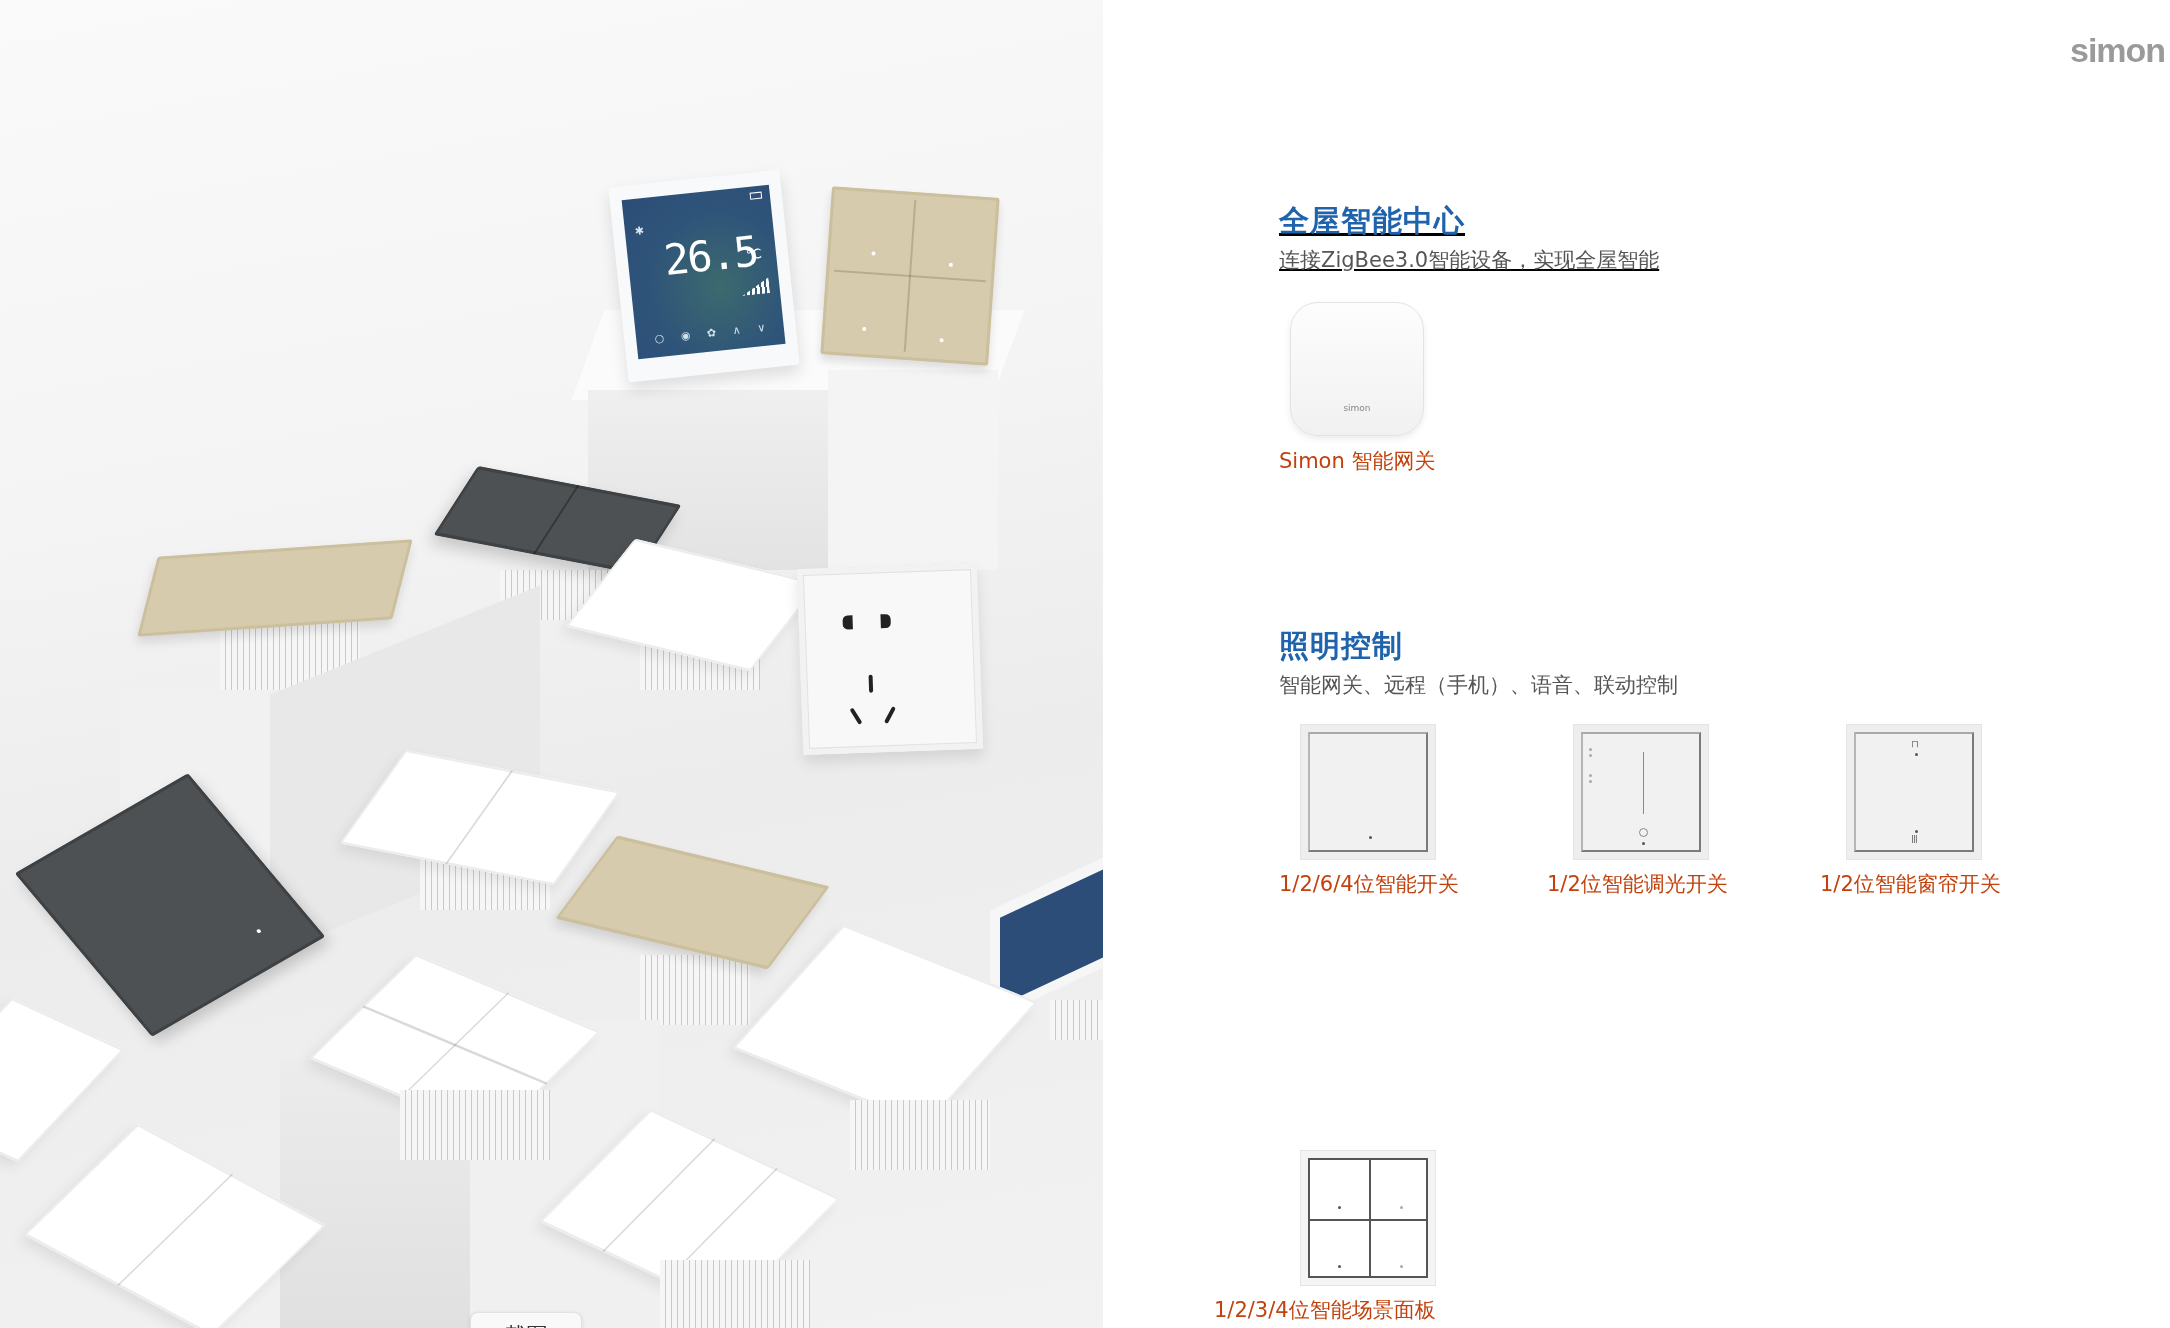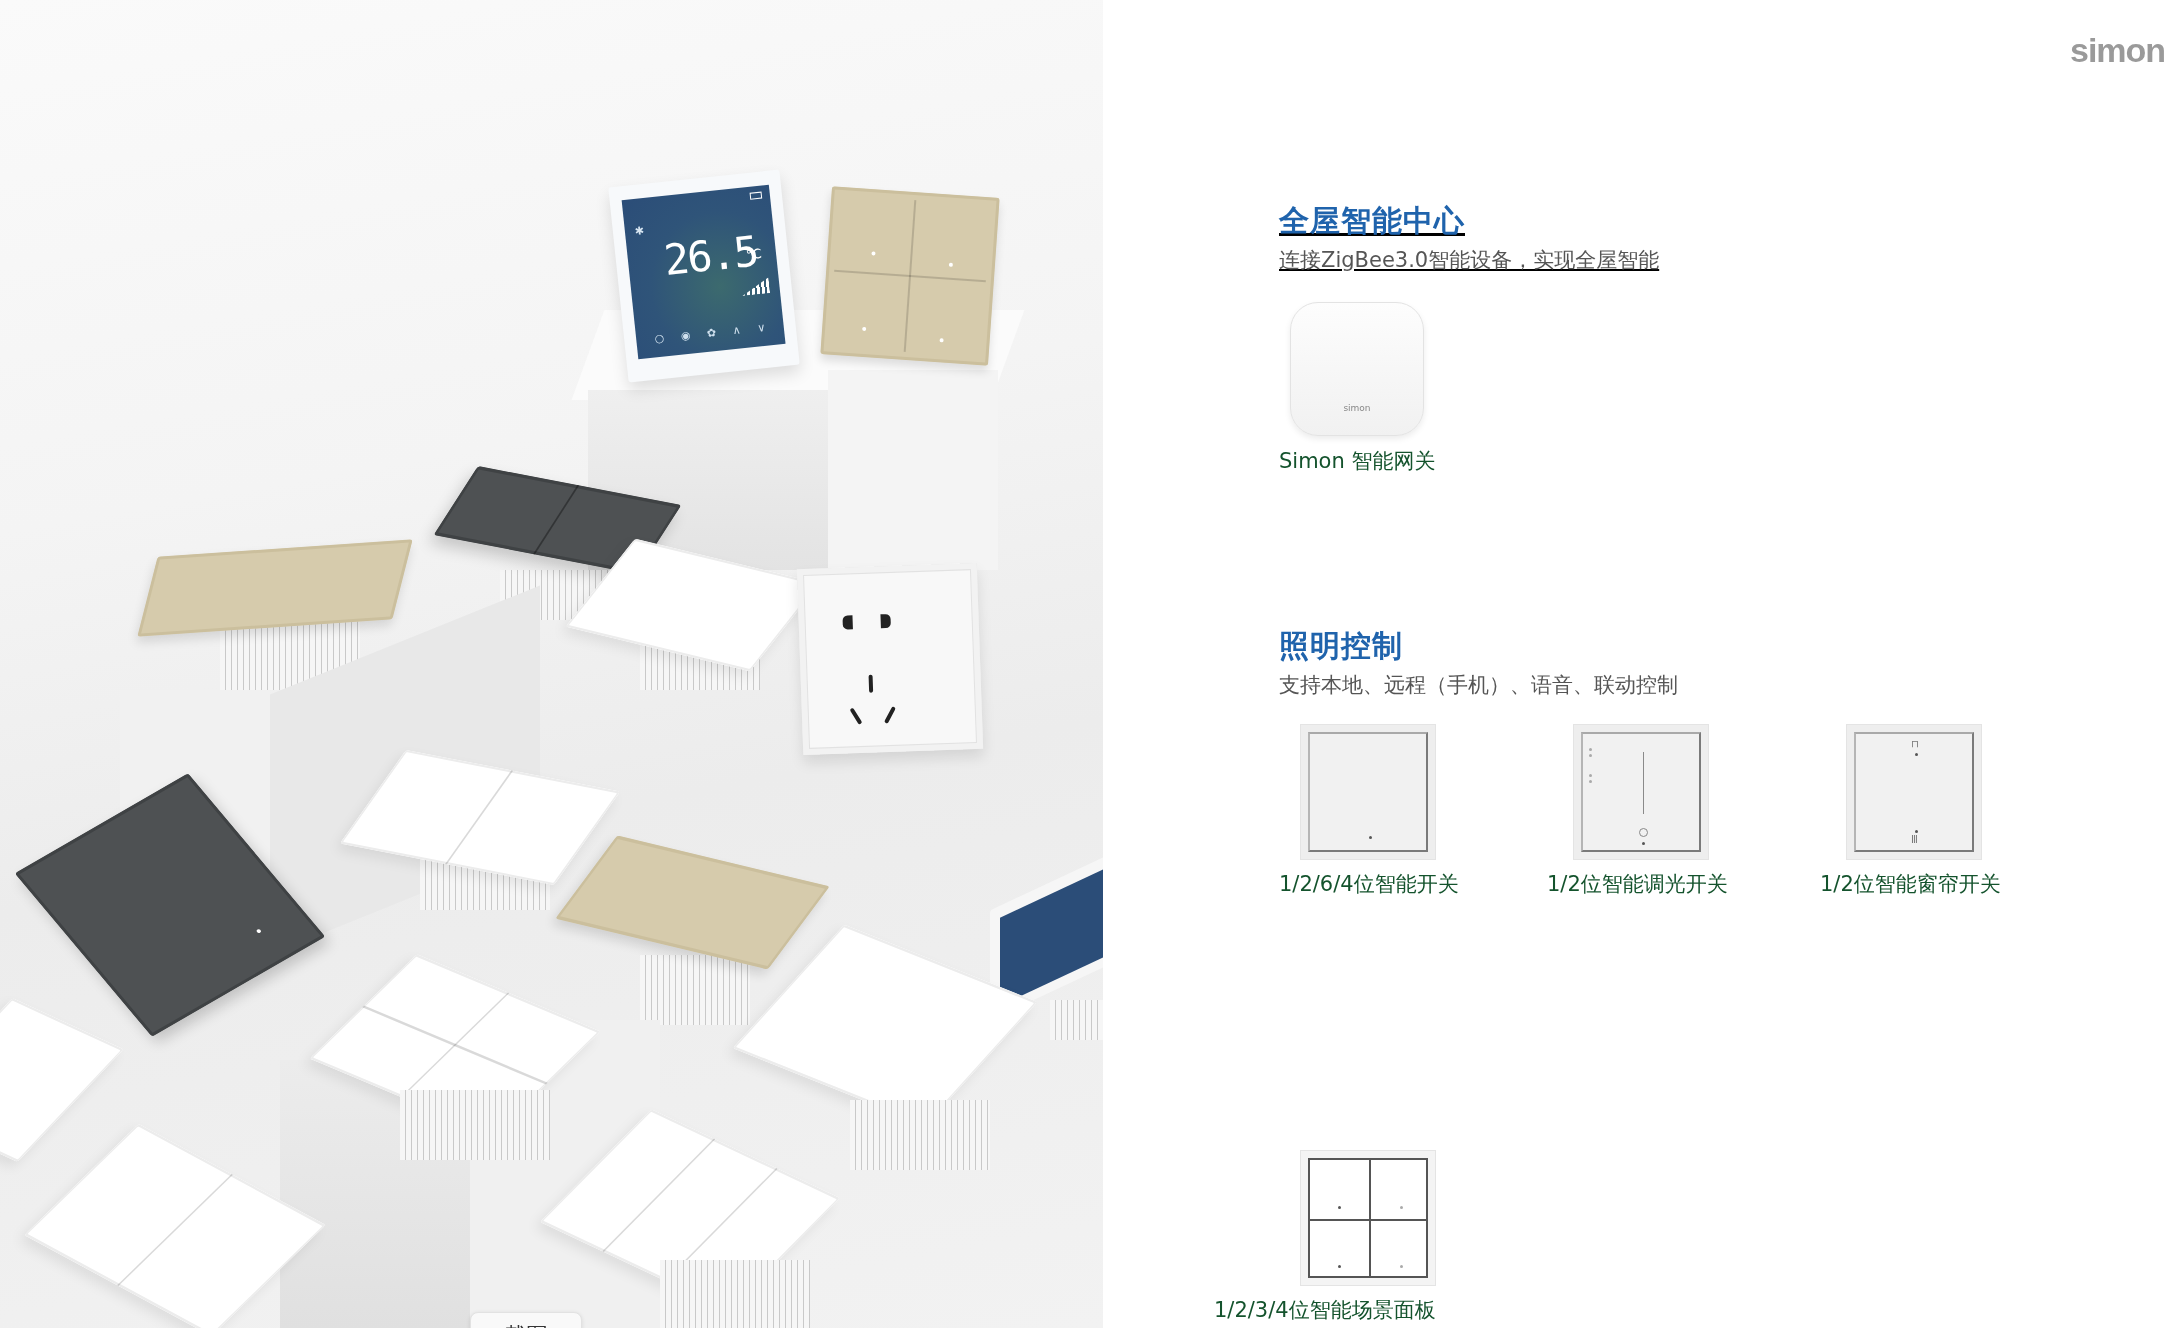--- a/index.html
+++ b/index.html
@@ -62,21 +62,21 @@
   }
 
   
   .brand-logo {
     position: absolute; left: 2070px; top: 31px; font-family: "Liberation Sans", sans-serif;
     font-weight: bold; font-size: 34px; color: #9a9a9a; letter-spacing: -1px;
   }
   .section { position: absolute; left: 1279px; }
   .section-title { font-size: 30px; line-height: 36px; color: #1f63ac; font-weight: bold; letter-spacing: 1px; }
   .section-sub { margin-top: 8px; font-size: 21px; line-height: 26px; color: #555555; }
-  .product-label { position: absolute; white-space: nowrap; font-size: 21px; color: #14532d; }
+  .product-label { position: absolute; white-space: nowrap; font-size: 21px; color: #c2410c; }
 
   .gateway {
     position: absolute; left: 1290px; top: 302px; width: 134px; height: 134px;
     background: linear-gradient(180deg, #fdfdfd, #f1f1f1); border-radius: 28px;
     border: 1px solid #e3e3e3; box-shadow: 0 3px 6px rgba(0,0,0,0.08);
   }
   .gateway-logo { position: absolute; left: 0; right: 0; top: 100px; text-align: center; font-size: 9px; color: #888; }
 
   .switch-frame {
     position: absolute; width: 136px; height: 136px; background: #eeeeee;
@@ -205,21 +205,21 @@
   <div class="section-title">全屋智能中心</div>
   <div class="section-sub">连接ZigBee3.0智能设备，实现全屋智能</div>
 </div>
 <div class="gateway">
   <div class="gateway-logo">simon</div>
 </div>
 <div class="product-label" style="left:1279px;top:447px;">Simon 智能网关</div>
 
 <div class="section" style="top:628px;">
   <div class="section-title">照明控制</div>
-  <div class="section-sub">支持本地、远程（手机）、语音、联动控制</div>
+  <div class="section-sub">智能网关、远程（手机）、语音、联动控制</div>
 </div>
 
 <div class="switch-frame" style="left:1300px;top:724px;">
   <div class="switch-plate">
     <div class="sw-dot" style="left:59px;top:102px;"></div>
   </div>
 </div>
 <div class="product-label" style="left:1279px;top:870px;">1/2/6/4位智能开关</div>
 
 <div class="switch-frame" style="left:1573px;top:724px;">

